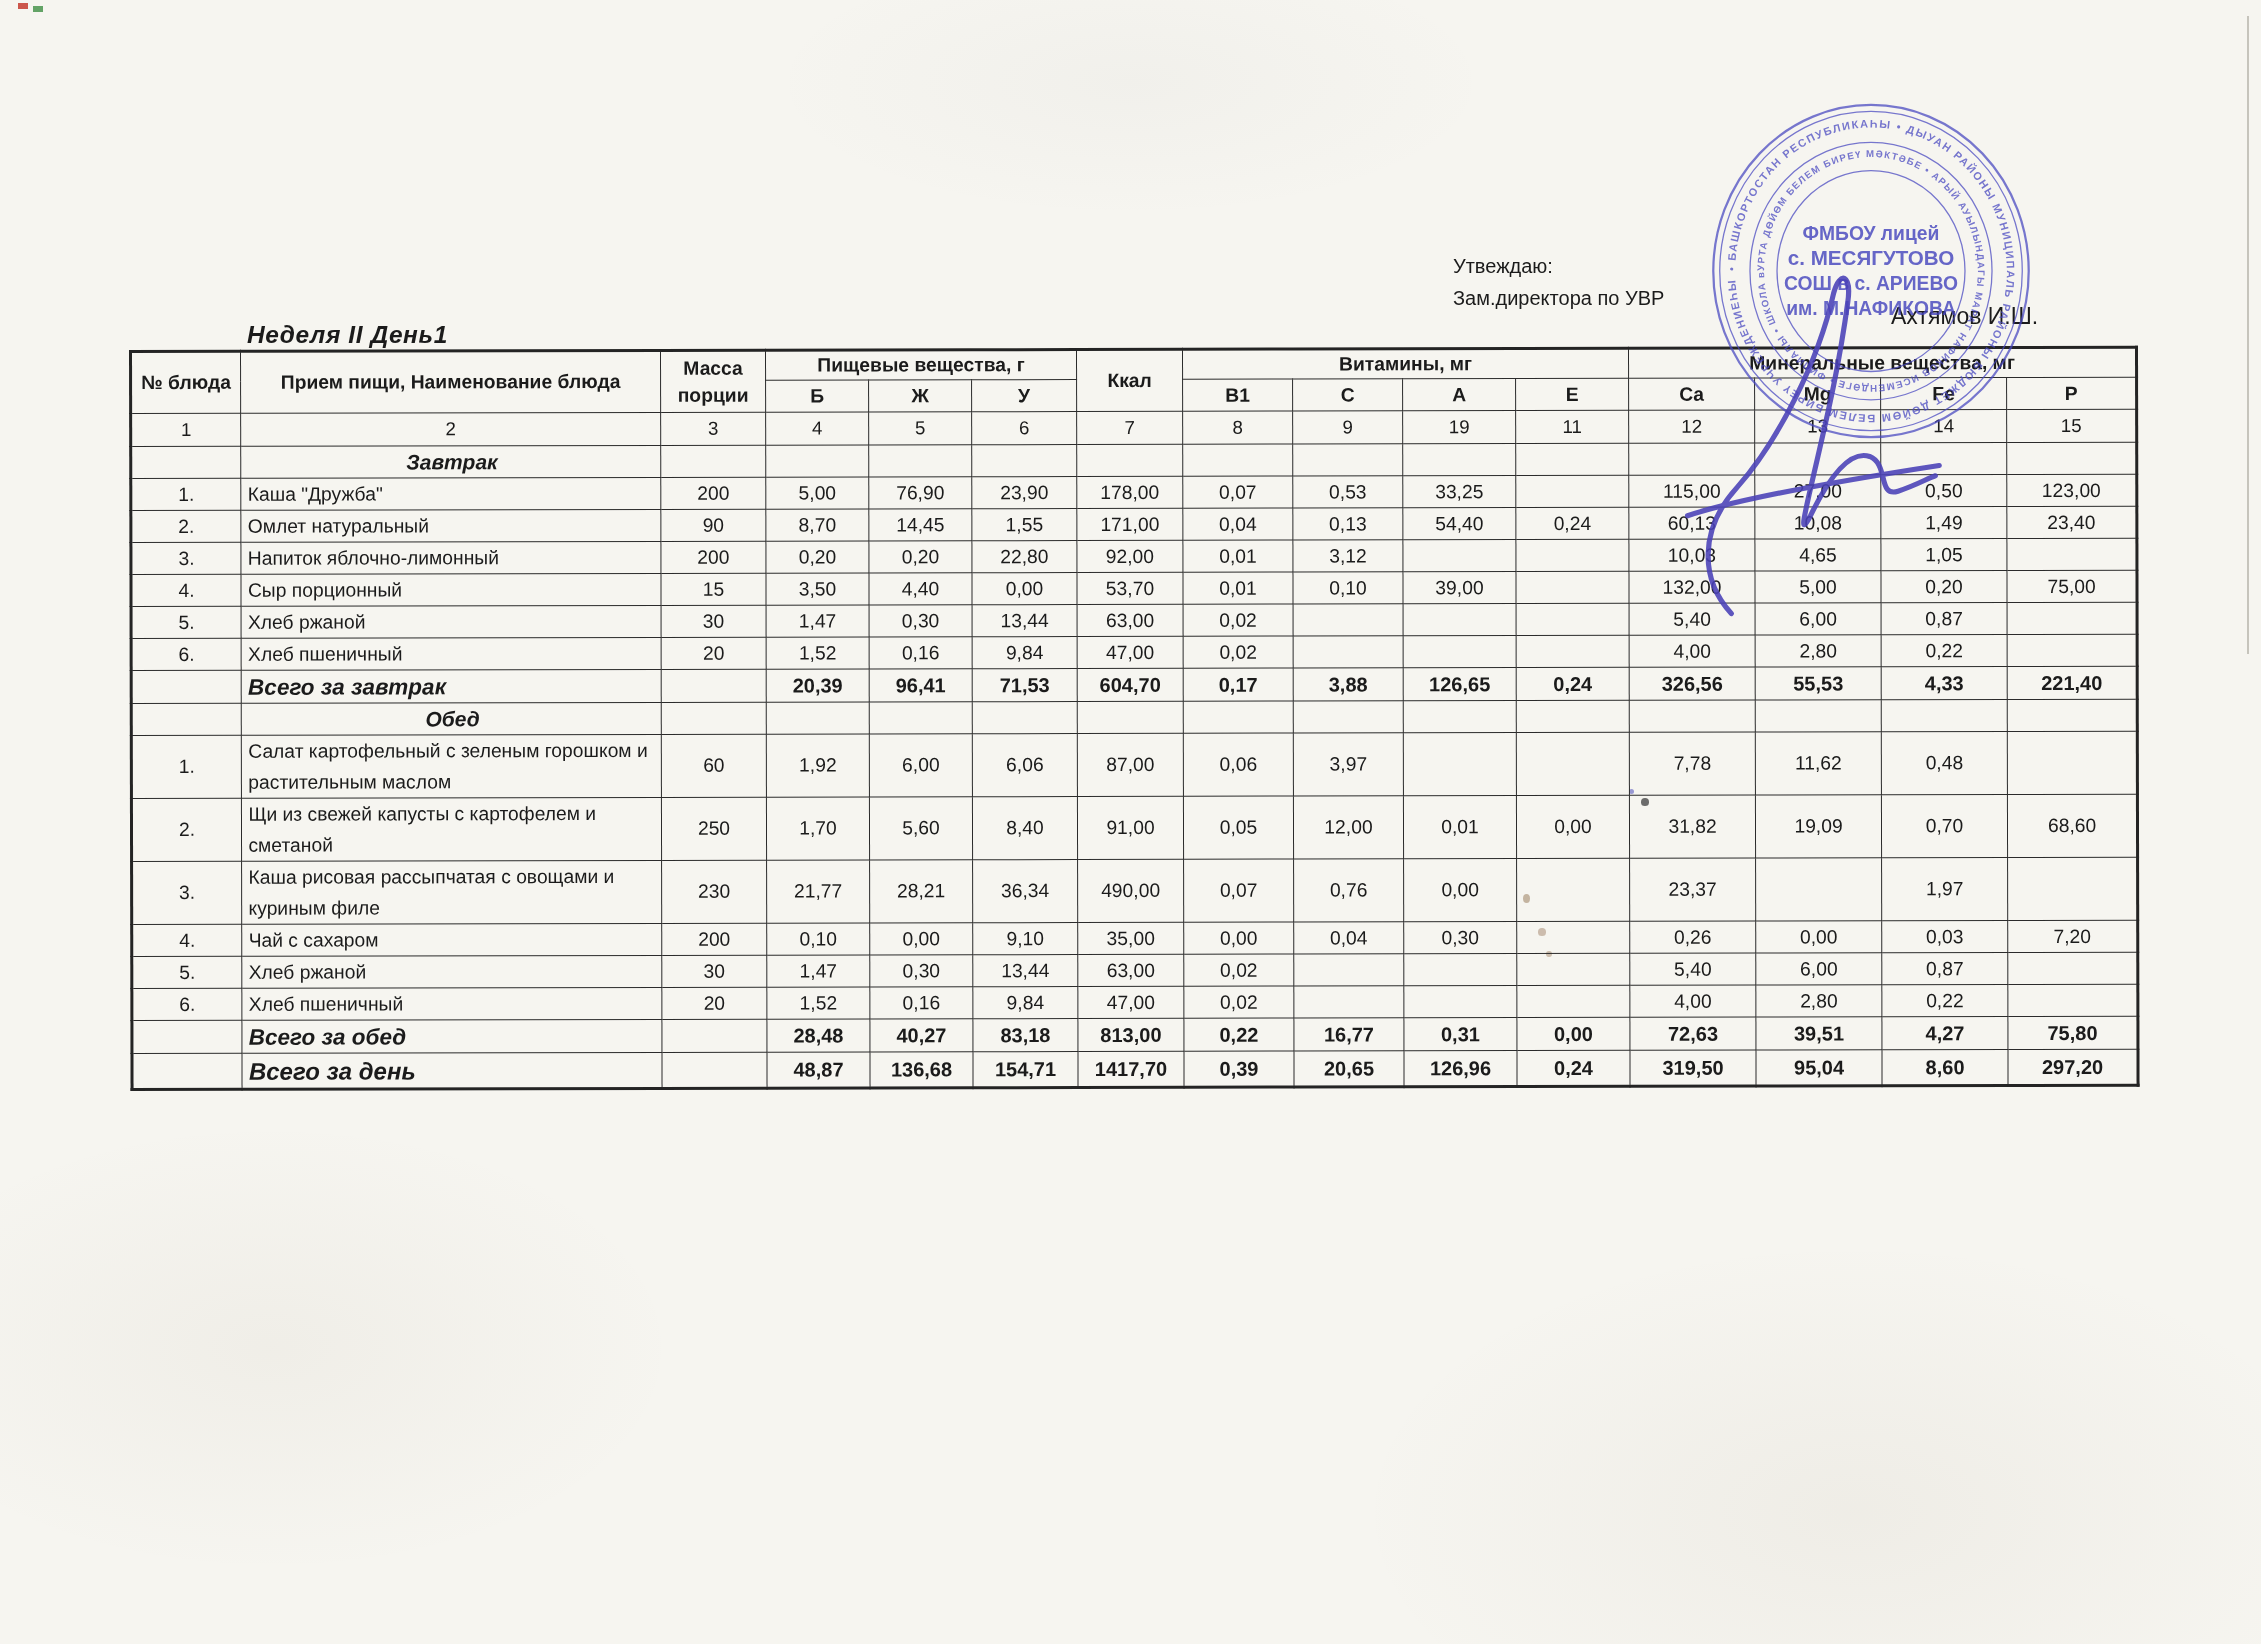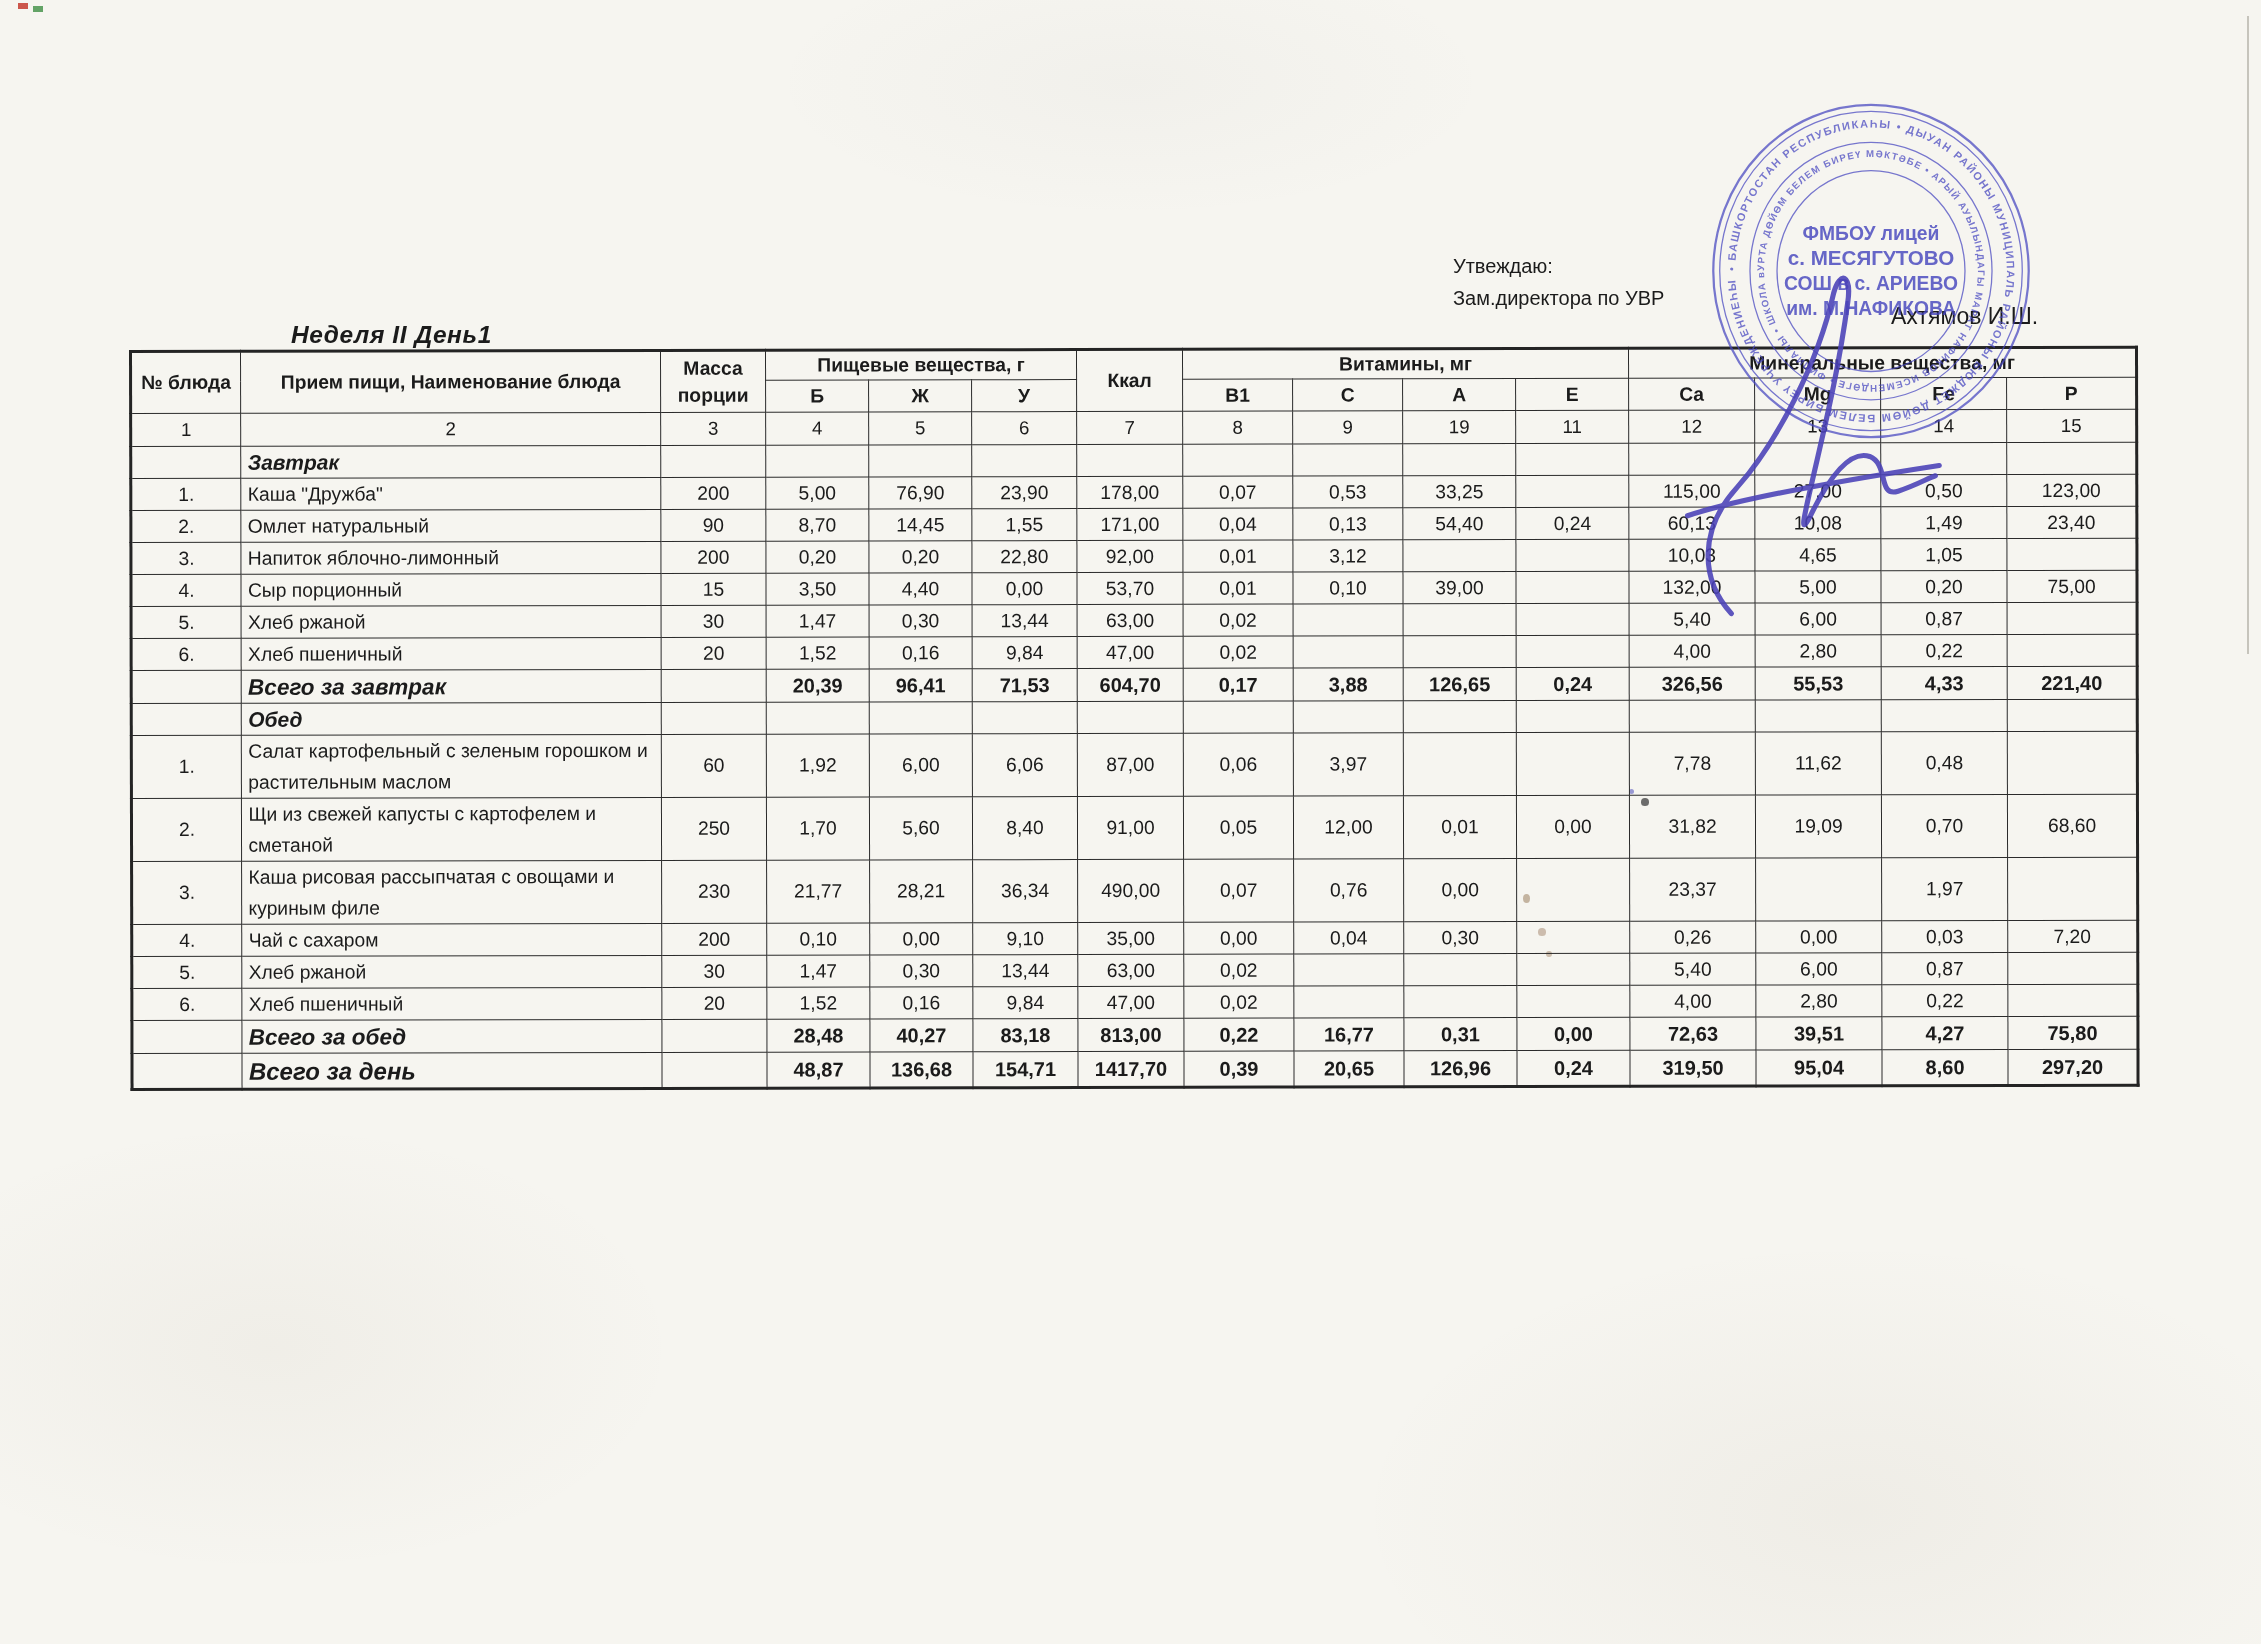--- a/index.html
+++ b/index.html
@@ -11,21 +11,21 @@
   }
   .paper-tint{
     position:absolute;inset:0;pointer-events:none;
     background:
       radial-gradient(580px 322px at 12% 82%, rgba(125,105,75,.05), transparent 70%),
       radial-gradient(709px 387px at 82% 92%, rgba(125,105,75,.06), transparent 70%),
       radial-gradient(515px 193px at 50% 5%, rgba(120,120,120,.04), transparent 70%);
   }
   .doc-title{
     position:absolute;left:247px;top:321px;
-    font-size:24.5px;font-weight:bold;font-style:italic;letter-spacing:0.6px;margin-left:44px;
+    font-size:24.5px;font-weight:bold;font-style:italic;letter-spacing:0.6px;
   }
   .approval-line1{position:absolute;left:1453px;top:255px;font-size:20px;text-align:right;}
   .approval-line2{position:absolute;left:1453px;top:287px;font-size:20px;}
   .approver-name{position:absolute;left:1891px;top:303px;font-size:23px;}
 
   table.menu-table{
     position:absolute;left:129px;top:350px;width:2004px;
     border-collapse:collapse;table-layout:fixed;
     transform:rotate(-0.12deg);transform-origin:0 0;
   }
@@ -37,21 +37,21 @@
   .menu-table thead th{font-size:19.3px;font-weight:bold;text-align:center;}
   tr.h1{height:30px;}
   tr.h2{height:32px;}
   tr.h3{height:33px;}
   tr.h3 td{font-size:18.7px;font-weight:normal;text-align:center;}
   th.c-mass{line-height:27px;}
   .c-num{text-align:center;font-size:19.3px;}
   .c-name{text-align:left;font-size:19.3px;line-height:31px;padding-left:6.4px !important;}
   .c-val{text-align:center;font-size:19.3px;}
   tr.r-section{height:31px;}
-  tr.r-section .c-name{text-align:left;font-weight:bold;font-style:italic;font-size:21px;}
+  tr.r-section .c-name{text-align:center;font-weight:bold;font-style:italic;font-size:21px;}
   tr.r-item{height:32px;}
   tr.r-item.r-tall{height:63px;}
   tr.r-total{height:33px;}
   tr.r-daytotal{height:36px;}
   tr.r-total .c-name,tr.r-daytotal .c-name{font-weight:bold;font-style:italic;font-size:22.5px;margin-top:32px;}
   tr.r-total .c-val,tr.r-daytotal .c-val{font-weight:bold;font-size:20px;}
   tr.r-daytotal .c-name{font-size:24px;}
 
   .stamp-svg{position:absolute;left:1665px;top:97px;width:412px;height:567px;pointer-events:none;}
   .edge-shadow{position:absolute;left:2247px;top:16px;width:1.9px;height:638px;background:#b6b3ab;opacity:.75;}

